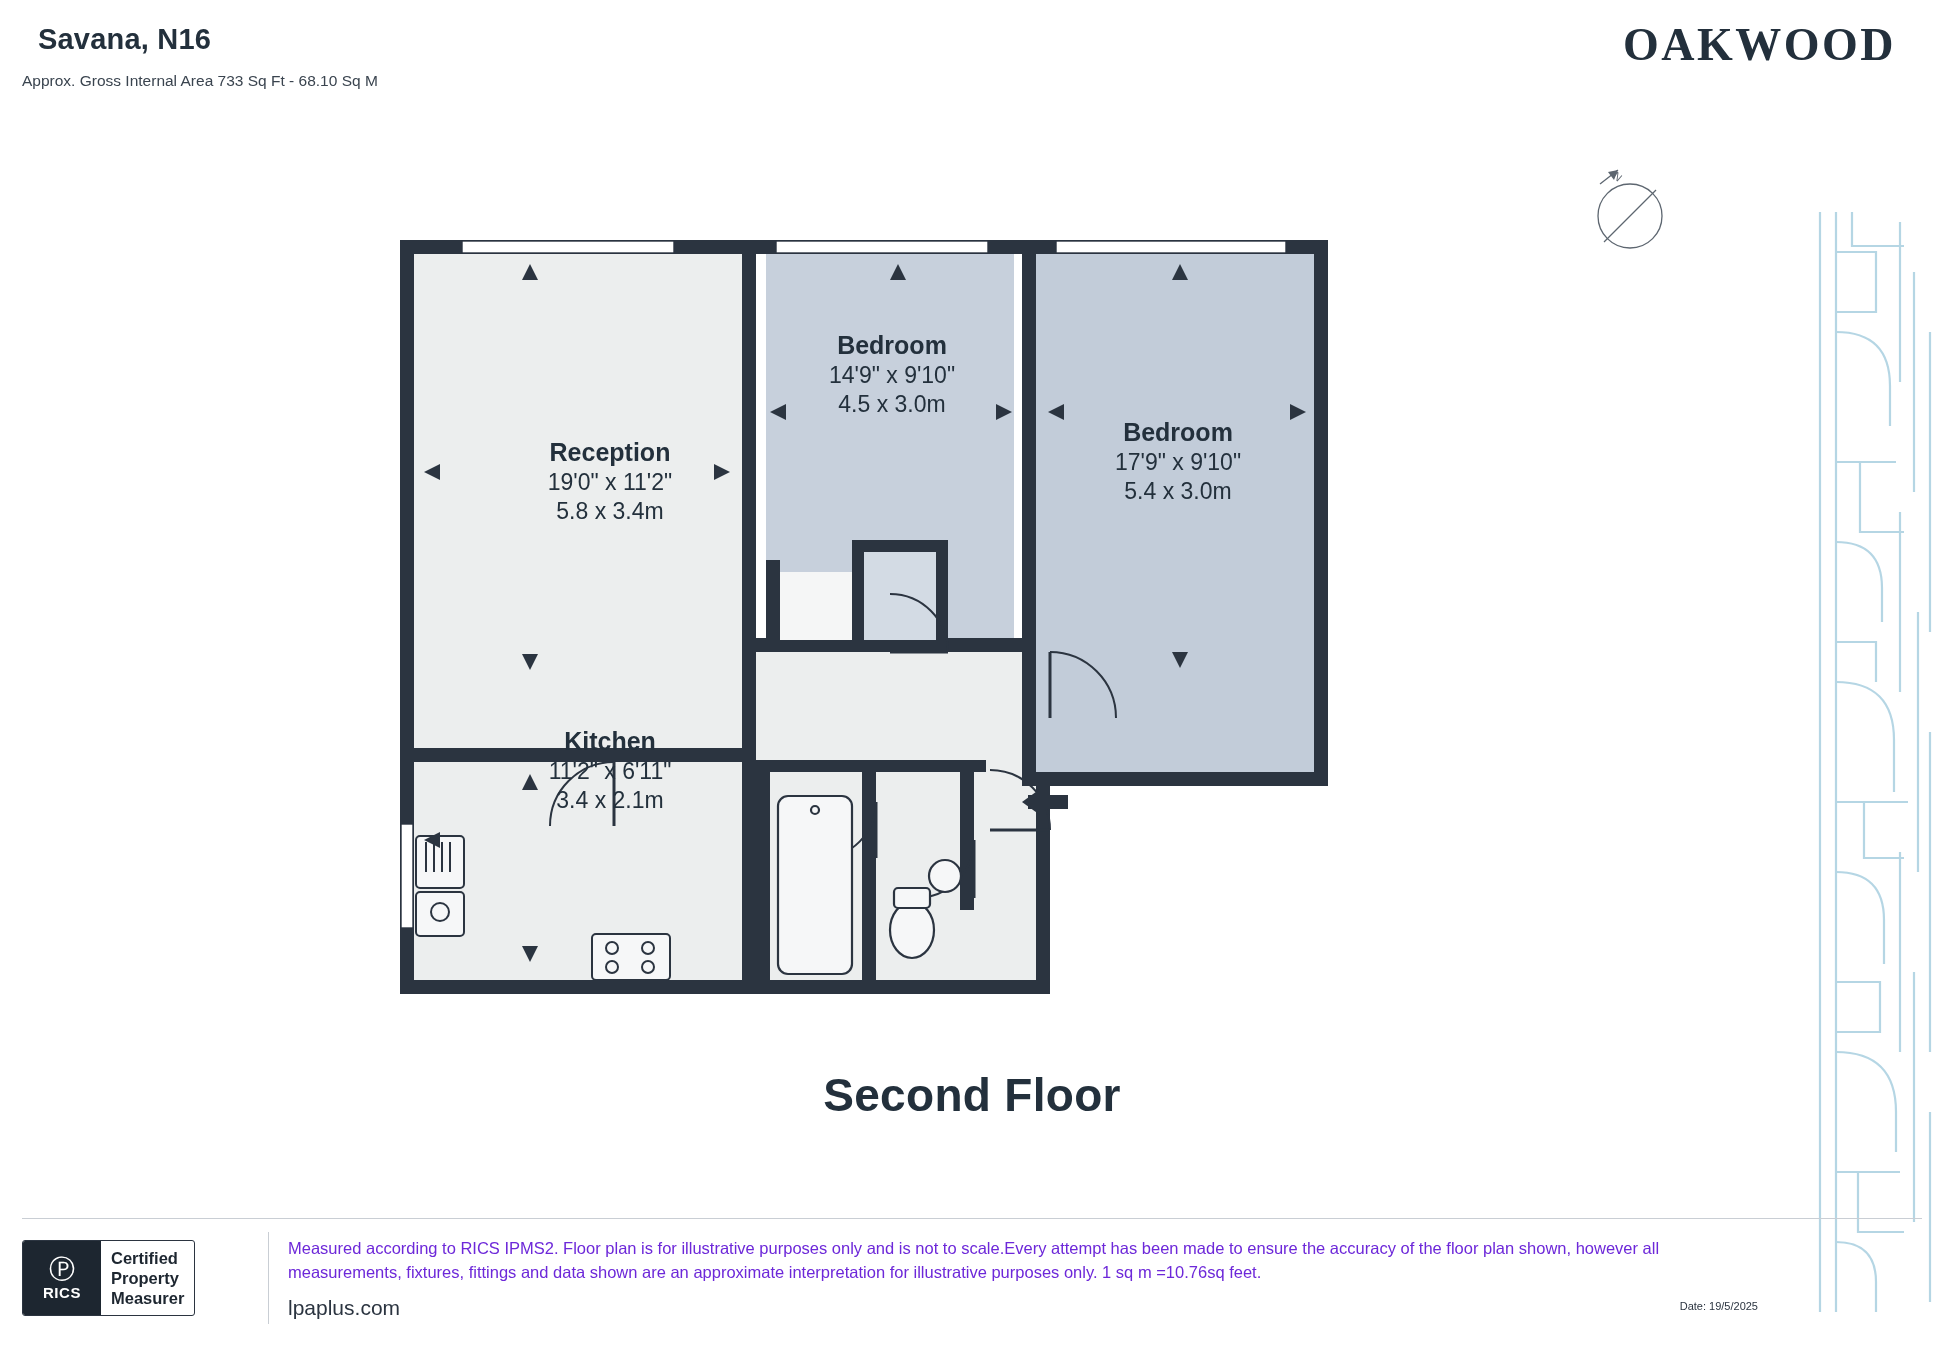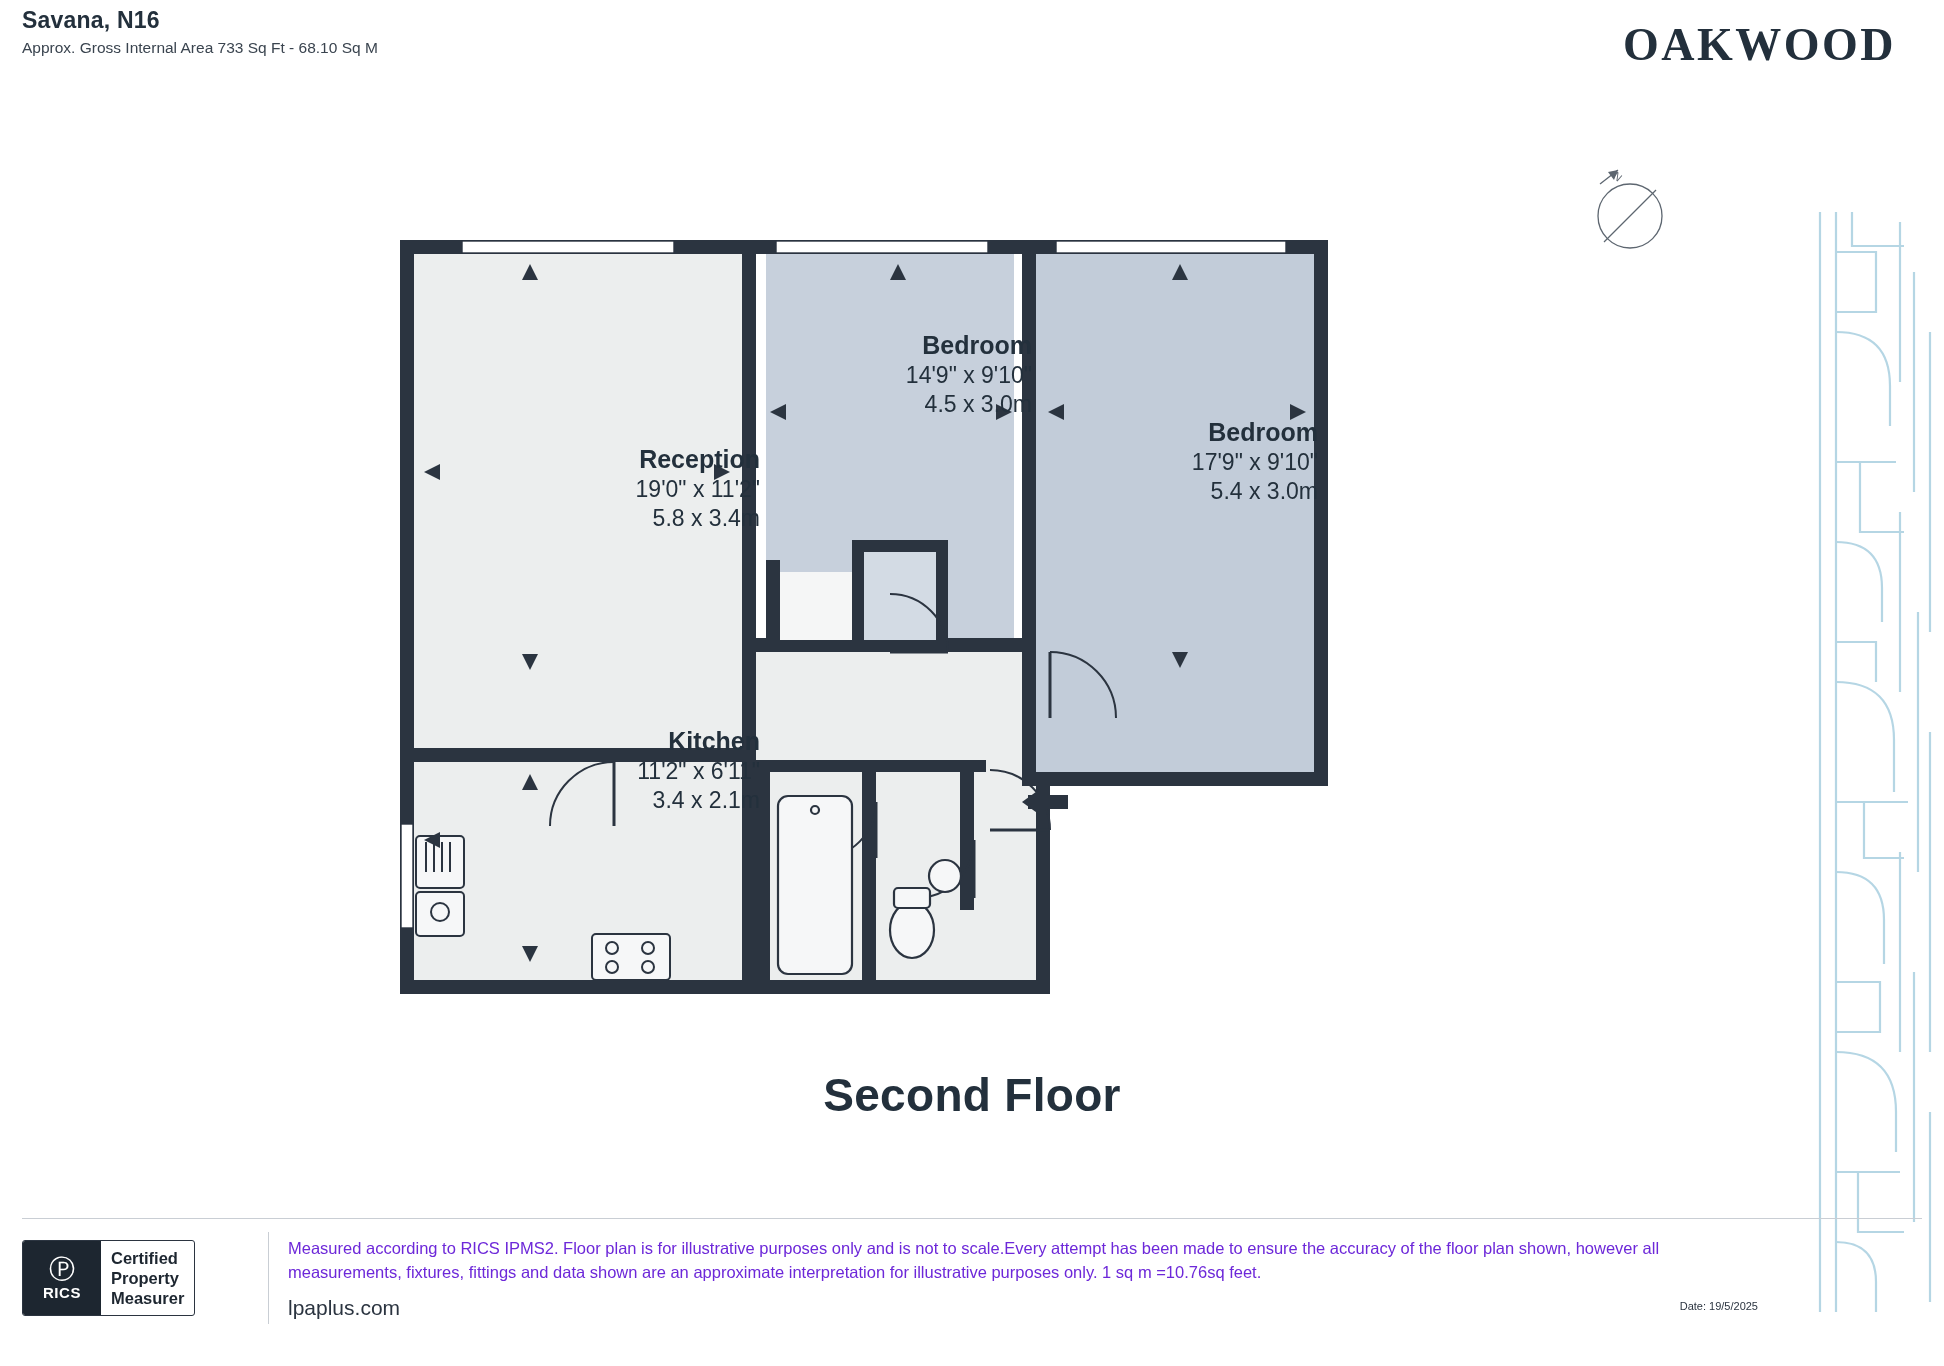--- a/index.html
+++ b/index.html
@@ -20,25 +20,25 @@
     inset: 0;
   }
 
   
   #title-block {
     position: absolute;
     left: 22px;
     top: 8px;
   }
   #property-title {
-    font-size: 23px;
+    font-size: 29px;
     font-weight: bold;
     letter-spacing: 0.2px;
     color: #23303c;
-    margin: 0;
+    margin: 16px;
     line-height: 1.1;
   }
   #property-subtitle {
     font-size: 15.5px;
     color: #3a444f;
     margin-top: 6px;
     line-height: 1.2;
   }
   #brand-logo {
     position: absolute;
@@ -175,21 +175,21 @@
     position: absolute;
     right: 186px;
     top: 1300px;
     font-size: 11px;
     color: #2b3440;
   }
 
   
   .room-label {
     position: absolute;
-    text-align: right;
+    text-align: center;
     color: #23303c;
     line-height: 1.28;
     white-space: nowrap;
   }
   .room-label .rname {
     font-size: 25px;
     font-weight: bold;
     display: block;
   }
   .room-label .rdim {
@@ -380,21 +380,21 @@
         <polygon points="648,172 664,164 664,180"></polygon>
         <polygon points="906,172 890,164 890,180"></polygon>
 
         <polygon points="130,534 122,550 138,550"></polygon>
         <polygon points="130,722 122,706 138,706"></polygon>
         <polygon points="24,600 40,592 40,608"></polygon>
       </g>
     </svg>
 
     
-    <div class="room-label" style="left:60px; top:203px; width:300px;">
+    <div class="room-label" style="left:60px; top:196px; width:300px;">
       <span class="rname">Reception</span>
       <span class="rdim">19'0" x 11'2"</span>
       <span class="rdim">5.8 x 3.4m</span>
     </div>
 
     <div class="room-label" style="left:352px; top:89px; width:280px;">
       <span class="rname">Bedroom</span>
       <span class="rdim">14'9" x 9'10"</span>
       <span class="rdim">4.5 x 3.0m</span>
     </div>

